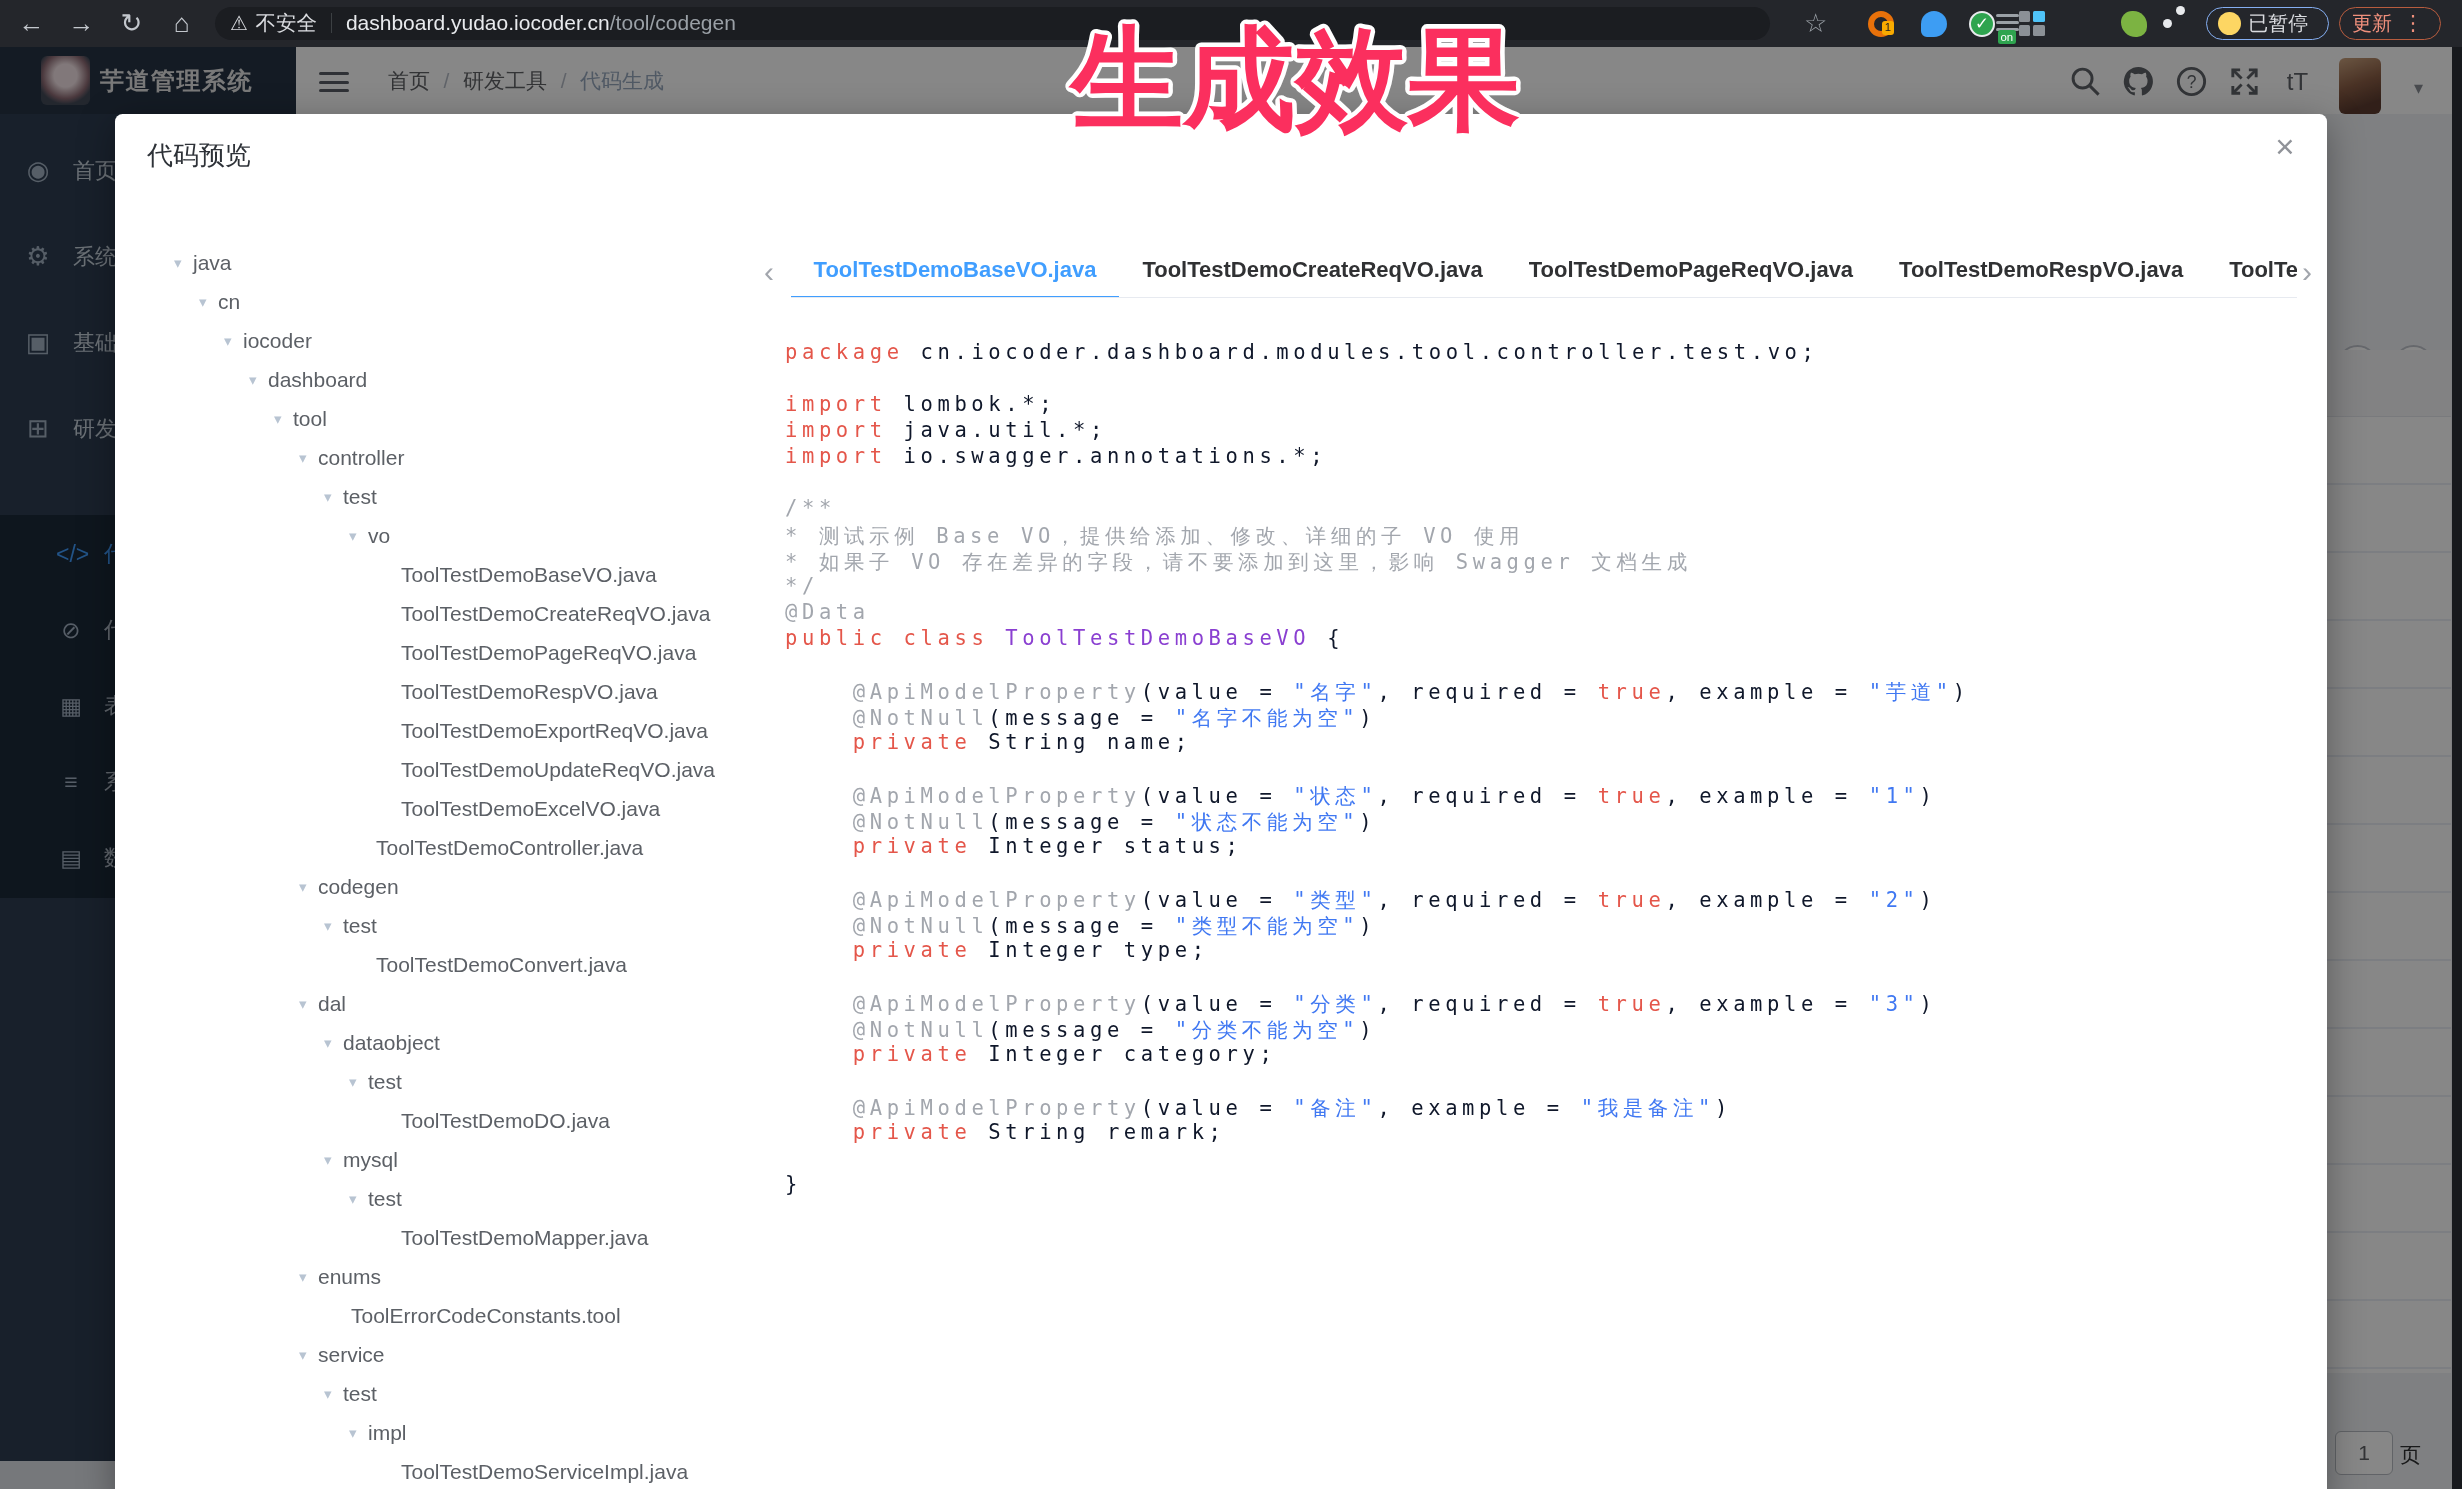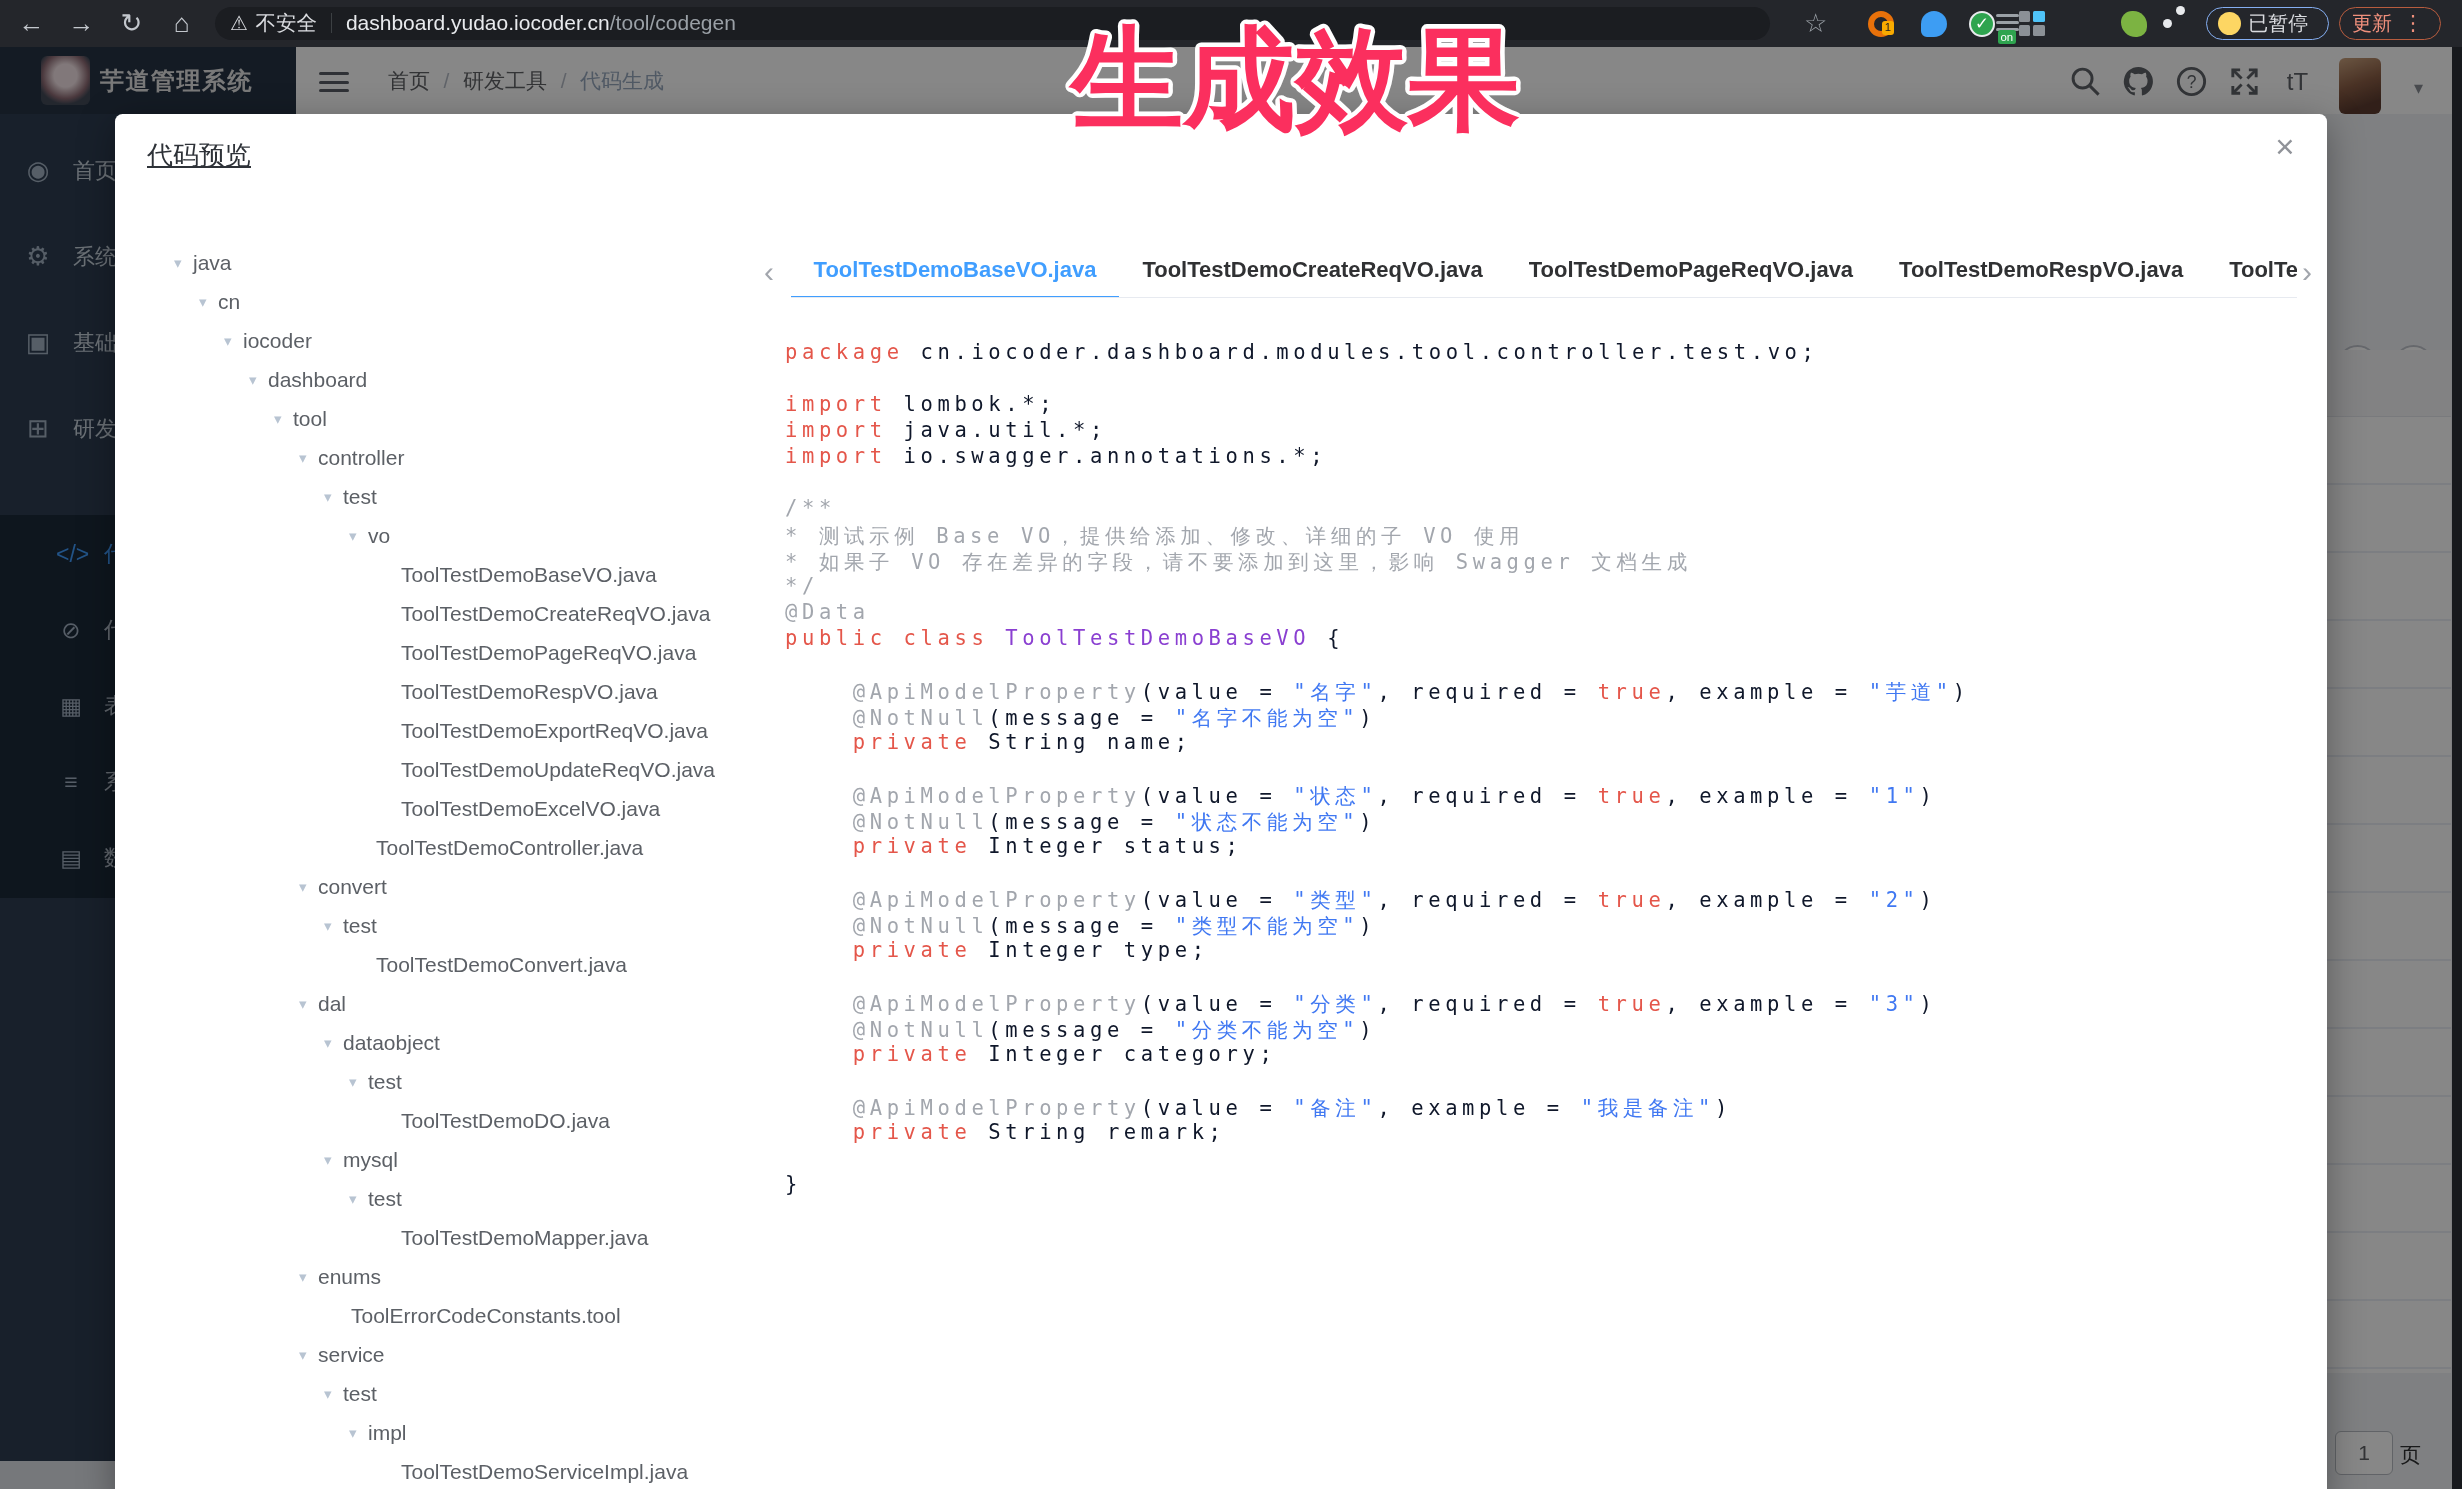--- a/index.html
+++ b/index.html
@@ -89,21 +89,21 @@
   #bg-pager-unit { position:absolute; left:2400px; top:1394px; color:#303133; font-size:21px; }
 
   #dim-overlay { position:absolute; left:0; top:47px; width:2462px; height:1443px;
                  background:rgba(0,0,0,0.47); z-index:50; }
   #right-strip { position:absolute; left:2452px; top:47px; width:10.6px; height:1443px;
                  background:#17191d; z-index:55; }
 
   
   #modal { position:absolute; left:115px; top:114px; width:2212px; height:1388px; background:#fff;
            border-radius:7.6px; box-shadow:0 9px 36px rgba(0,0,0,.35); z-index:60; overflow:hidden; }
-  #modal-title { position:absolute; left:32px; top:24px; font-size:26px; color:#2e3238;text-decoration:underline; }
+  #modal-title { position:absolute; left:32px; top:24px; font-size:26px; color:#2e3238; }
   #modal-close { position:absolute; right:23px; top:13.7px; font-size:33px; color:#909399;
                  width:38px; text-align:center; cursor:pointer; }
   #file-tree { position:absolute; left:59px; top:129px; width:584px; height:1259px; overflow:hidden; }
   .tree-row { height:39px; display:flex; align-items:center; white-space:nowrap; }
   .caret { width:19px; font-size:15px; color:#b8c4d2; }
   .tree-label { font-size:21px; color:#5c6066; }
 
   #code-panel { position:absolute; left:649px; top:76px; width:1548px; height:1312px; }
   #tabs-wrap { display:flex; align-items:flex-end; margin-top:59px; }
   .tab-arrow { font-size:30px; color:#a2a6ad; padding:0 4.6px 10.6px 0; line-height:1; }
@@ -335,21 +335,21 @@
         <span class="tree-label">ToolTestDemoUpdateReqVO.java</span>
       </div>
       <div class="tree-row" style="padding-left: 227px;">
         <span class="tree-label">ToolTestDemoExcelVO.java</span>
       </div>
       <div class="tree-row" style="padding-left: 202px;">
         <span class="tree-label">ToolTestDemoController.java</span>
       </div>
       <div class="tree-row" style="padding-left: 125px;">
         <span class="caret">▾</span>
-        <span class="tree-label">convert</span>
+        <span class="tree-label">codegen</span>
       </div>
       <div class="tree-row" style="padding-left: 150px;">
         <span class="caret">▾</span>
         <span class="tree-label">test</span>
       </div>
       <div class="tree-row" style="padding-left: 202px;">
         <span class="tree-label">ToolTestDemoConvert.java</span>
       </div>
       <div class="tree-row" style="padding-left: 125px;">
         <span class="caret">▾</span>

